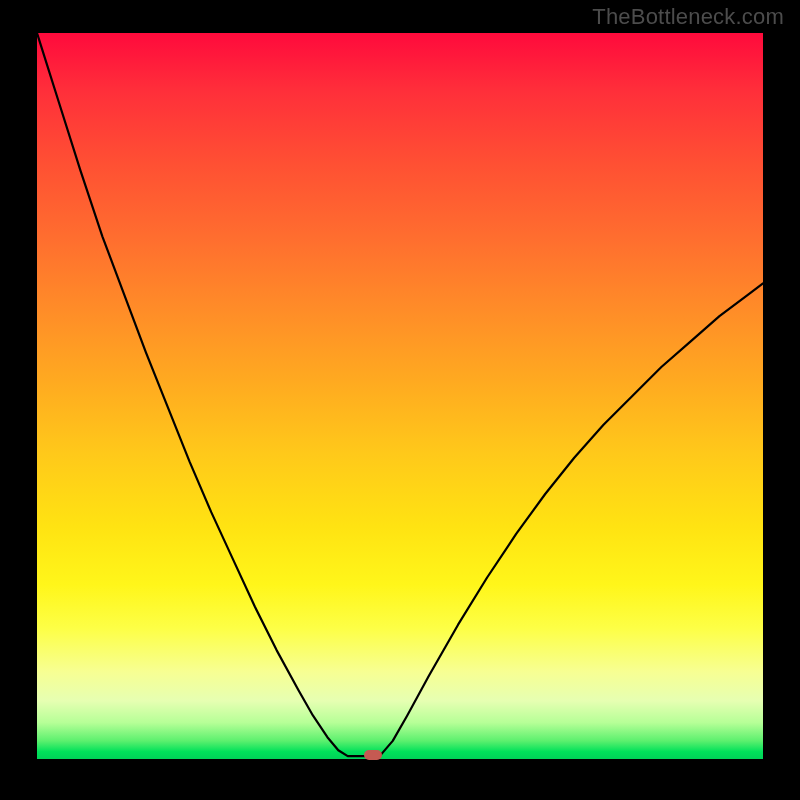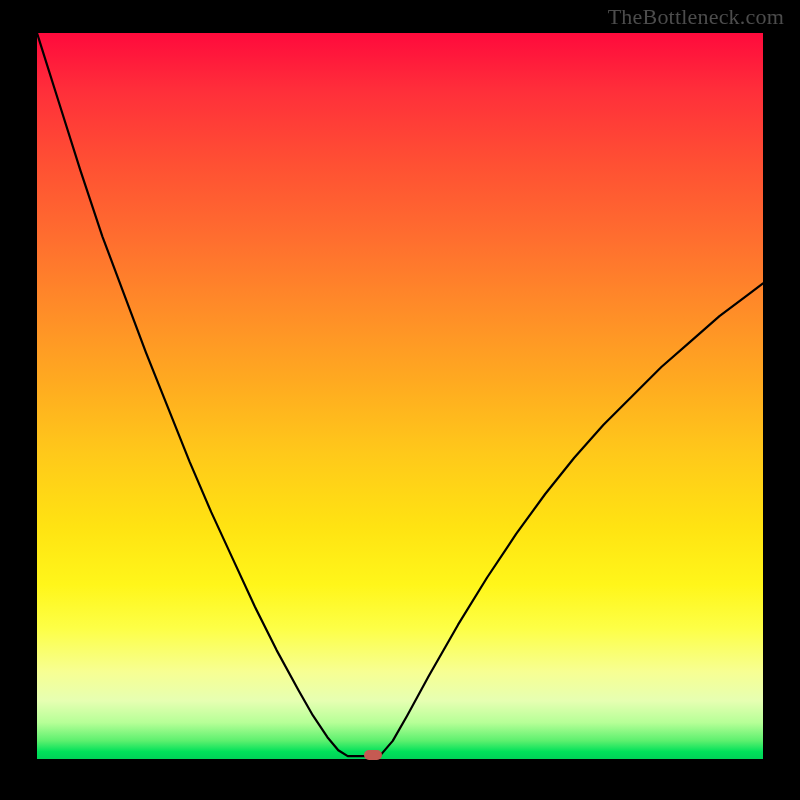--- a/index.html
+++ b/index.html
@@ -15,21 +15,21 @@
     left: 0;
     top: 0;
     width: 800px;
     height: 800px;
     box-sizing: border-box;
   }
   .attribution {
     position: absolute;
     top: 4px;
     right: 16px;
-    font-family: Liberation Serif, serif;
+    font-family: Liberation Sans, sans-serif;
     font-size: 22px;
     font-weight: 500;
     color: #4c4c4c;
     letter-spacing: 0.2px;
     z-index: 10;
   }
   .plot-area {
     position: absolute;
     left: 37px;
     top: 33px;

